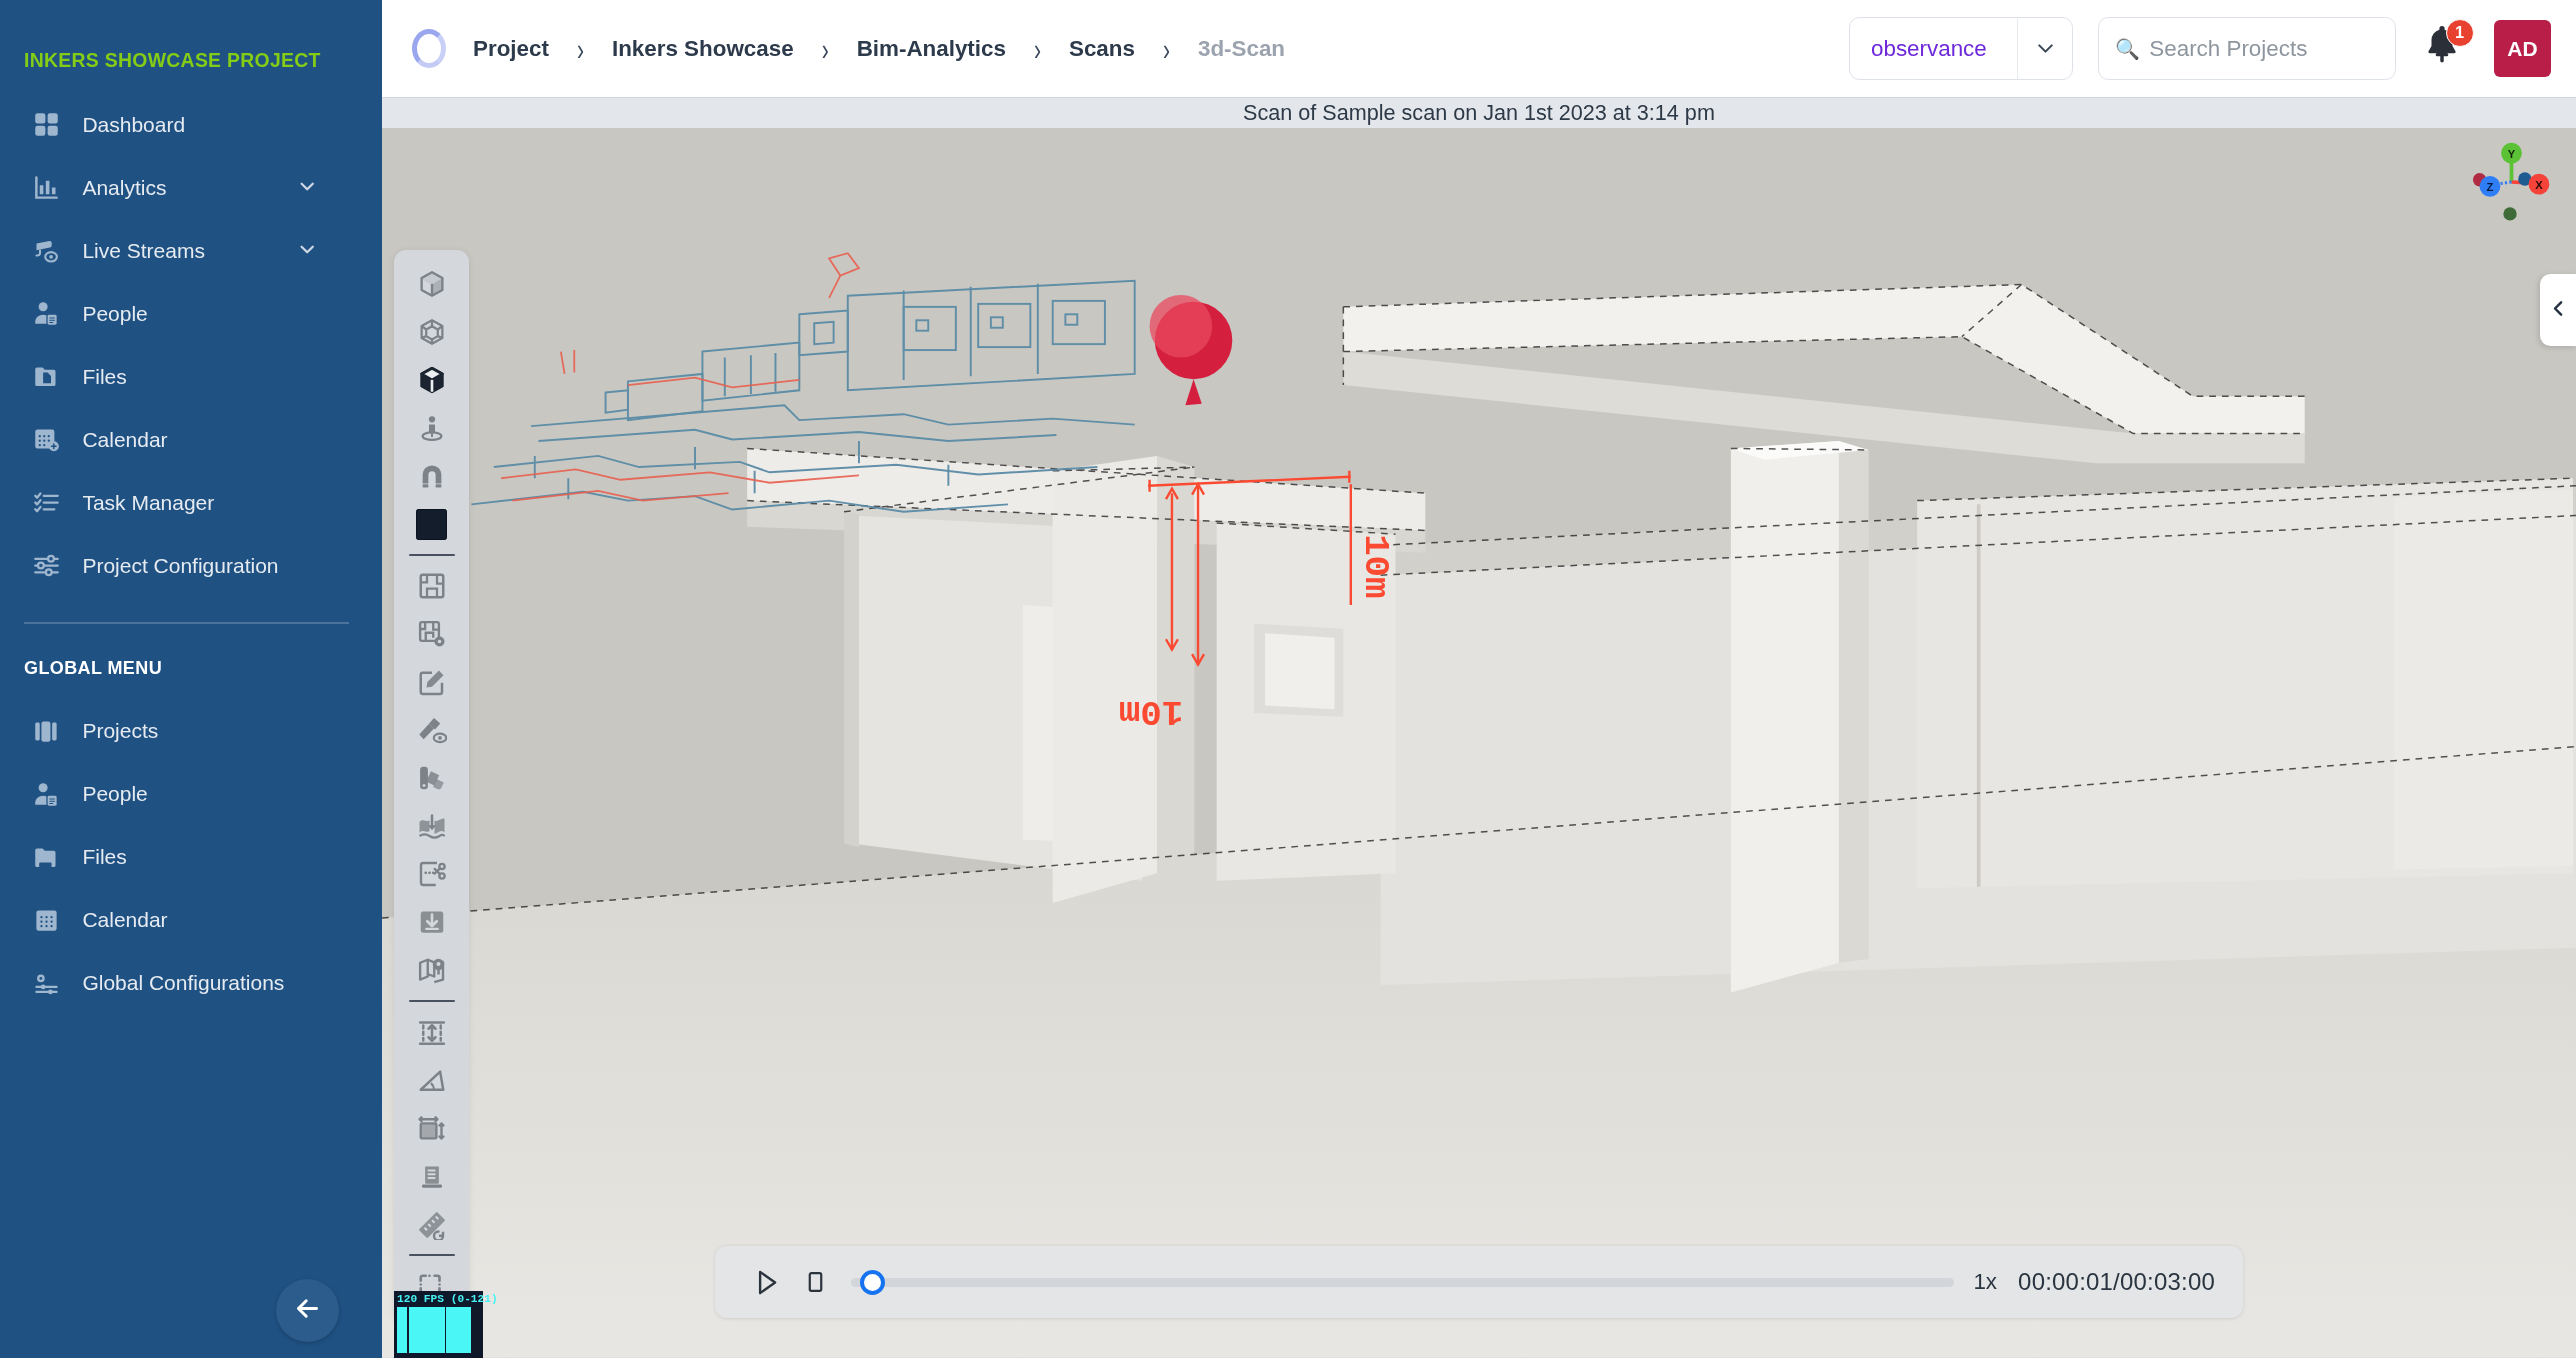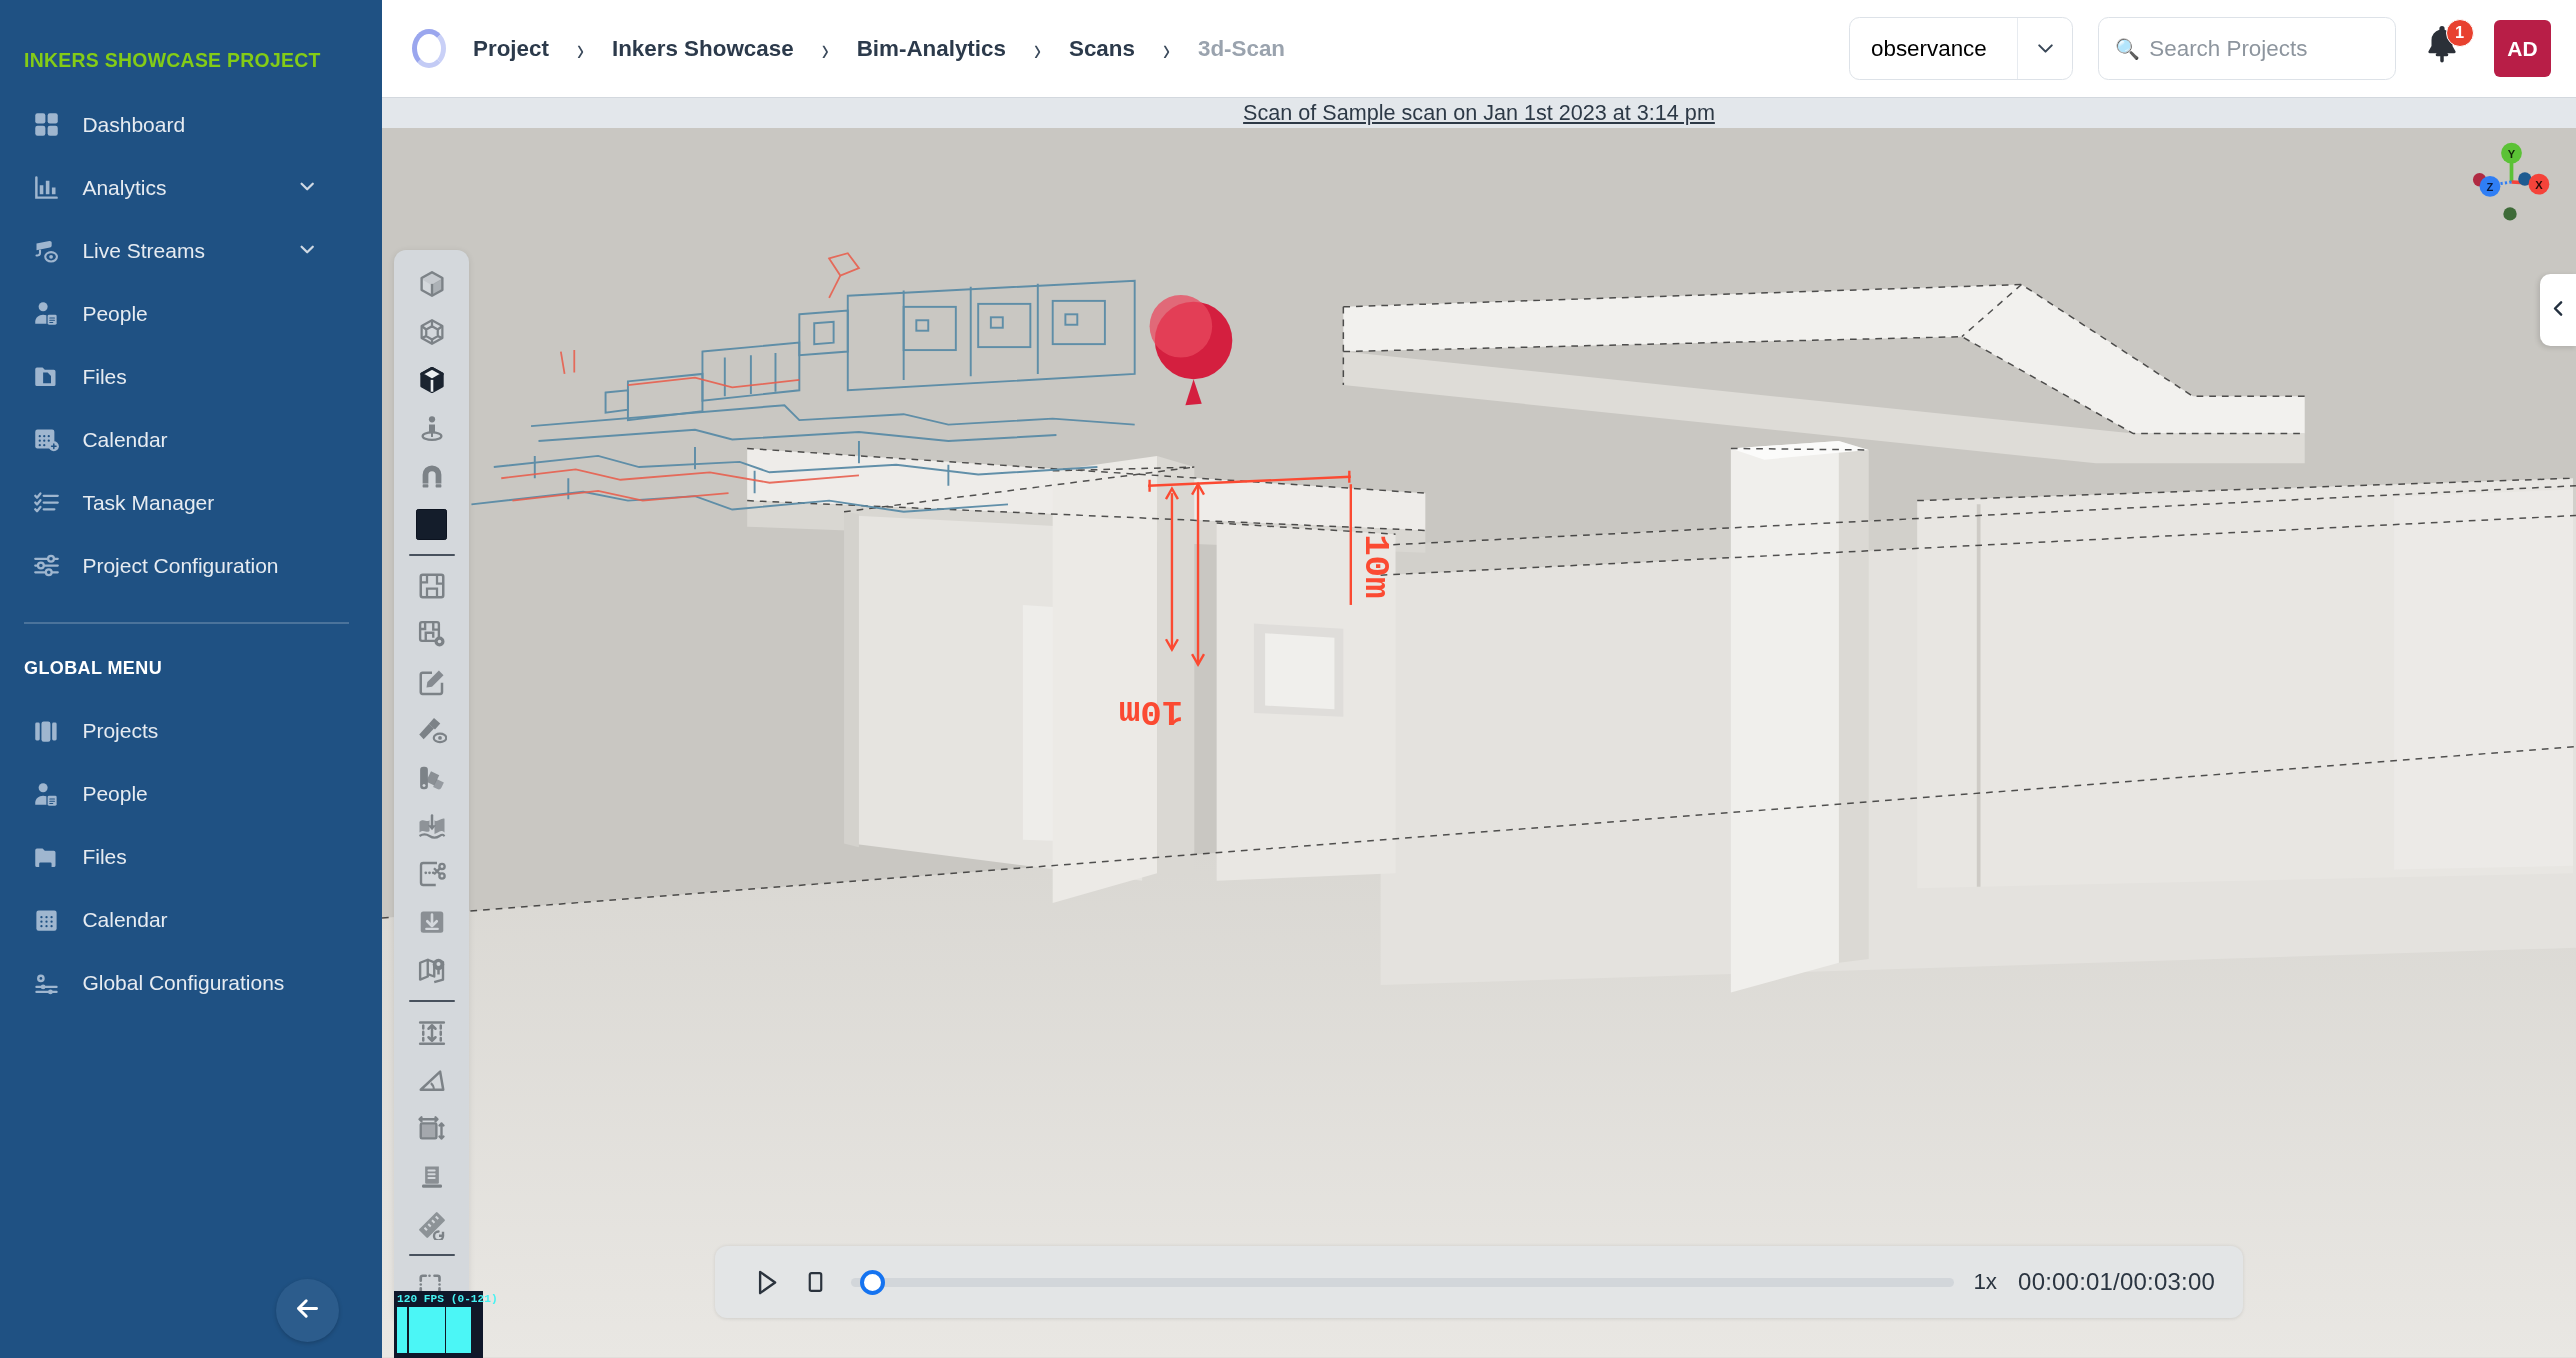--- a/index.html
+++ b/index.html
@@ -78,21 +78,21 @@
     display:inline-block; transform:scaleY(1.5);
   }
   .top-right {
     margin-left:auto; display:flex; align-items:center; gap:25px;
   }
   .select-box {
     width:224px; height:63px; border:1.5px solid #dde2e8; border-radius:10.4px;
     display:flex; align-items:center; background:#fff; cursor:pointer;
   }
   .select-val {
-    flex:1; font-size:22.4px; color:#000000; padding-left:21px;
+    flex:1; font-size:22.4px; color:#6d28d9; padding-left:21px;
     white-space:nowrap; overflow:hidden;
   }
   .select-arrow {
     width:55px; border-left:1.5px solid #e7ebf0; height:100%;
     display:flex; align-items:center; justify-content:center; color:#394757;
   }
   .search-box {
     width:298px; height:63px; border:1.5px solid #dde2e8; border-radius:10.4px;
     display:flex; align-items:center; background:#fff; padding-left:16.4px;
     cursor:text;
@@ -115,21 +115,21 @@
     color:#fff; font-size:21px; font-weight:700;
     display:flex; align-items:center; justify-content:center; cursor:pointer;
   }
 
   
   .scan-strip {
     height:31px; flex:0 0 31px; background:#e3e7eb;
     display:flex; align-items:center; justify-content:center;
     border-top:0.7px solid #d3d8de;
   }
-  .scan-strip span { font-size:21.6px; color:#2d3946;text-decoration:underline; }
+  .scan-strip span { font-size:21.6px; color:#2d3946; }
 
   
   .viewport {
     flex:1; position:relative; overflow:hidden; background:#c9c7c2;
   }
   .scene { position:absolute; inset:0; }
 
   
   .vtool {
     position:absolute; left:12px; top:122px; width:75px;

